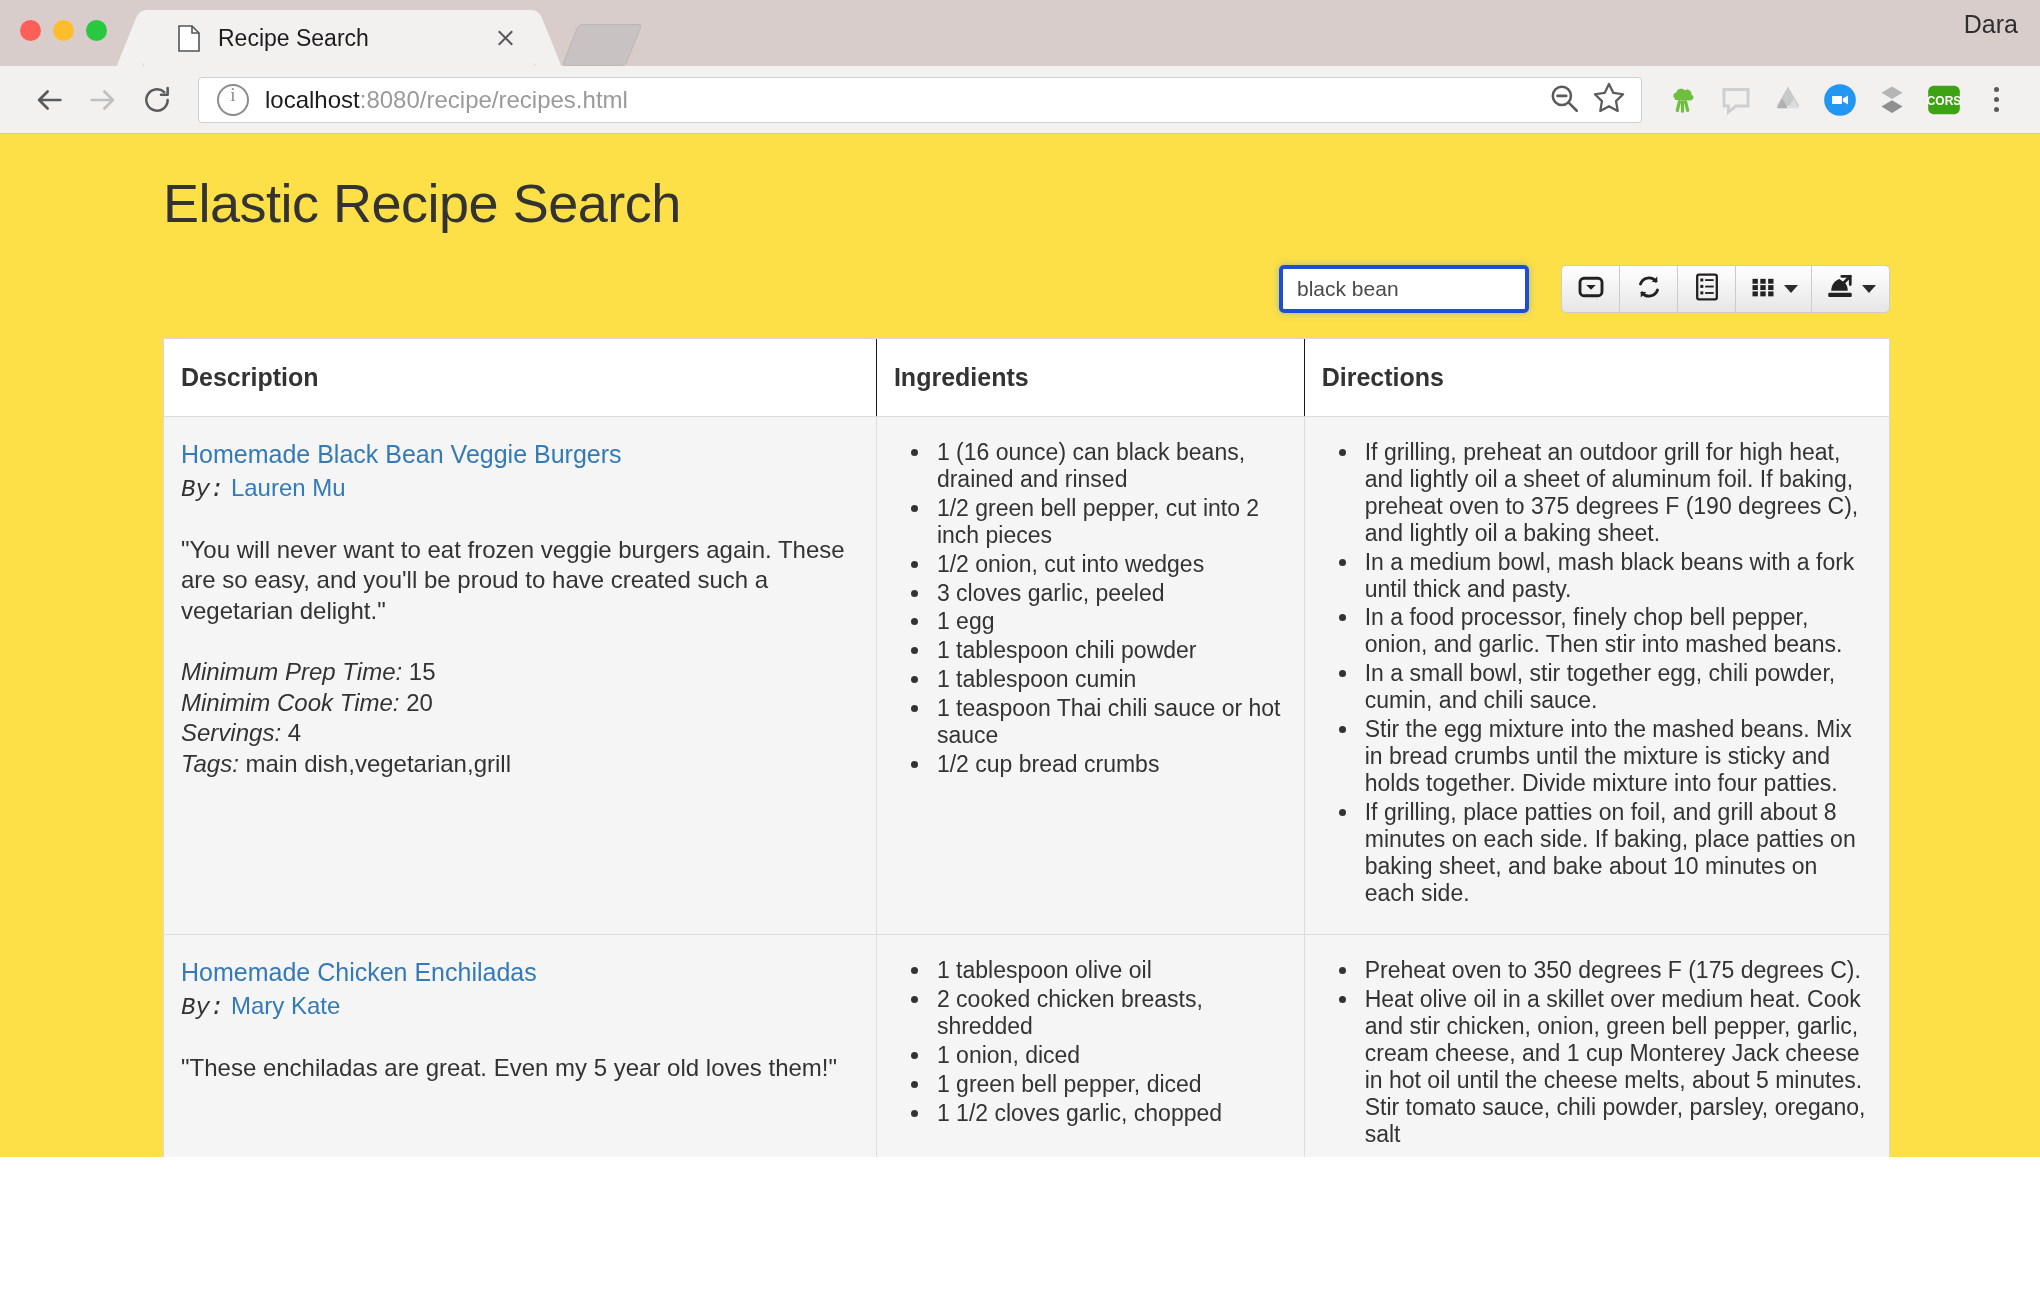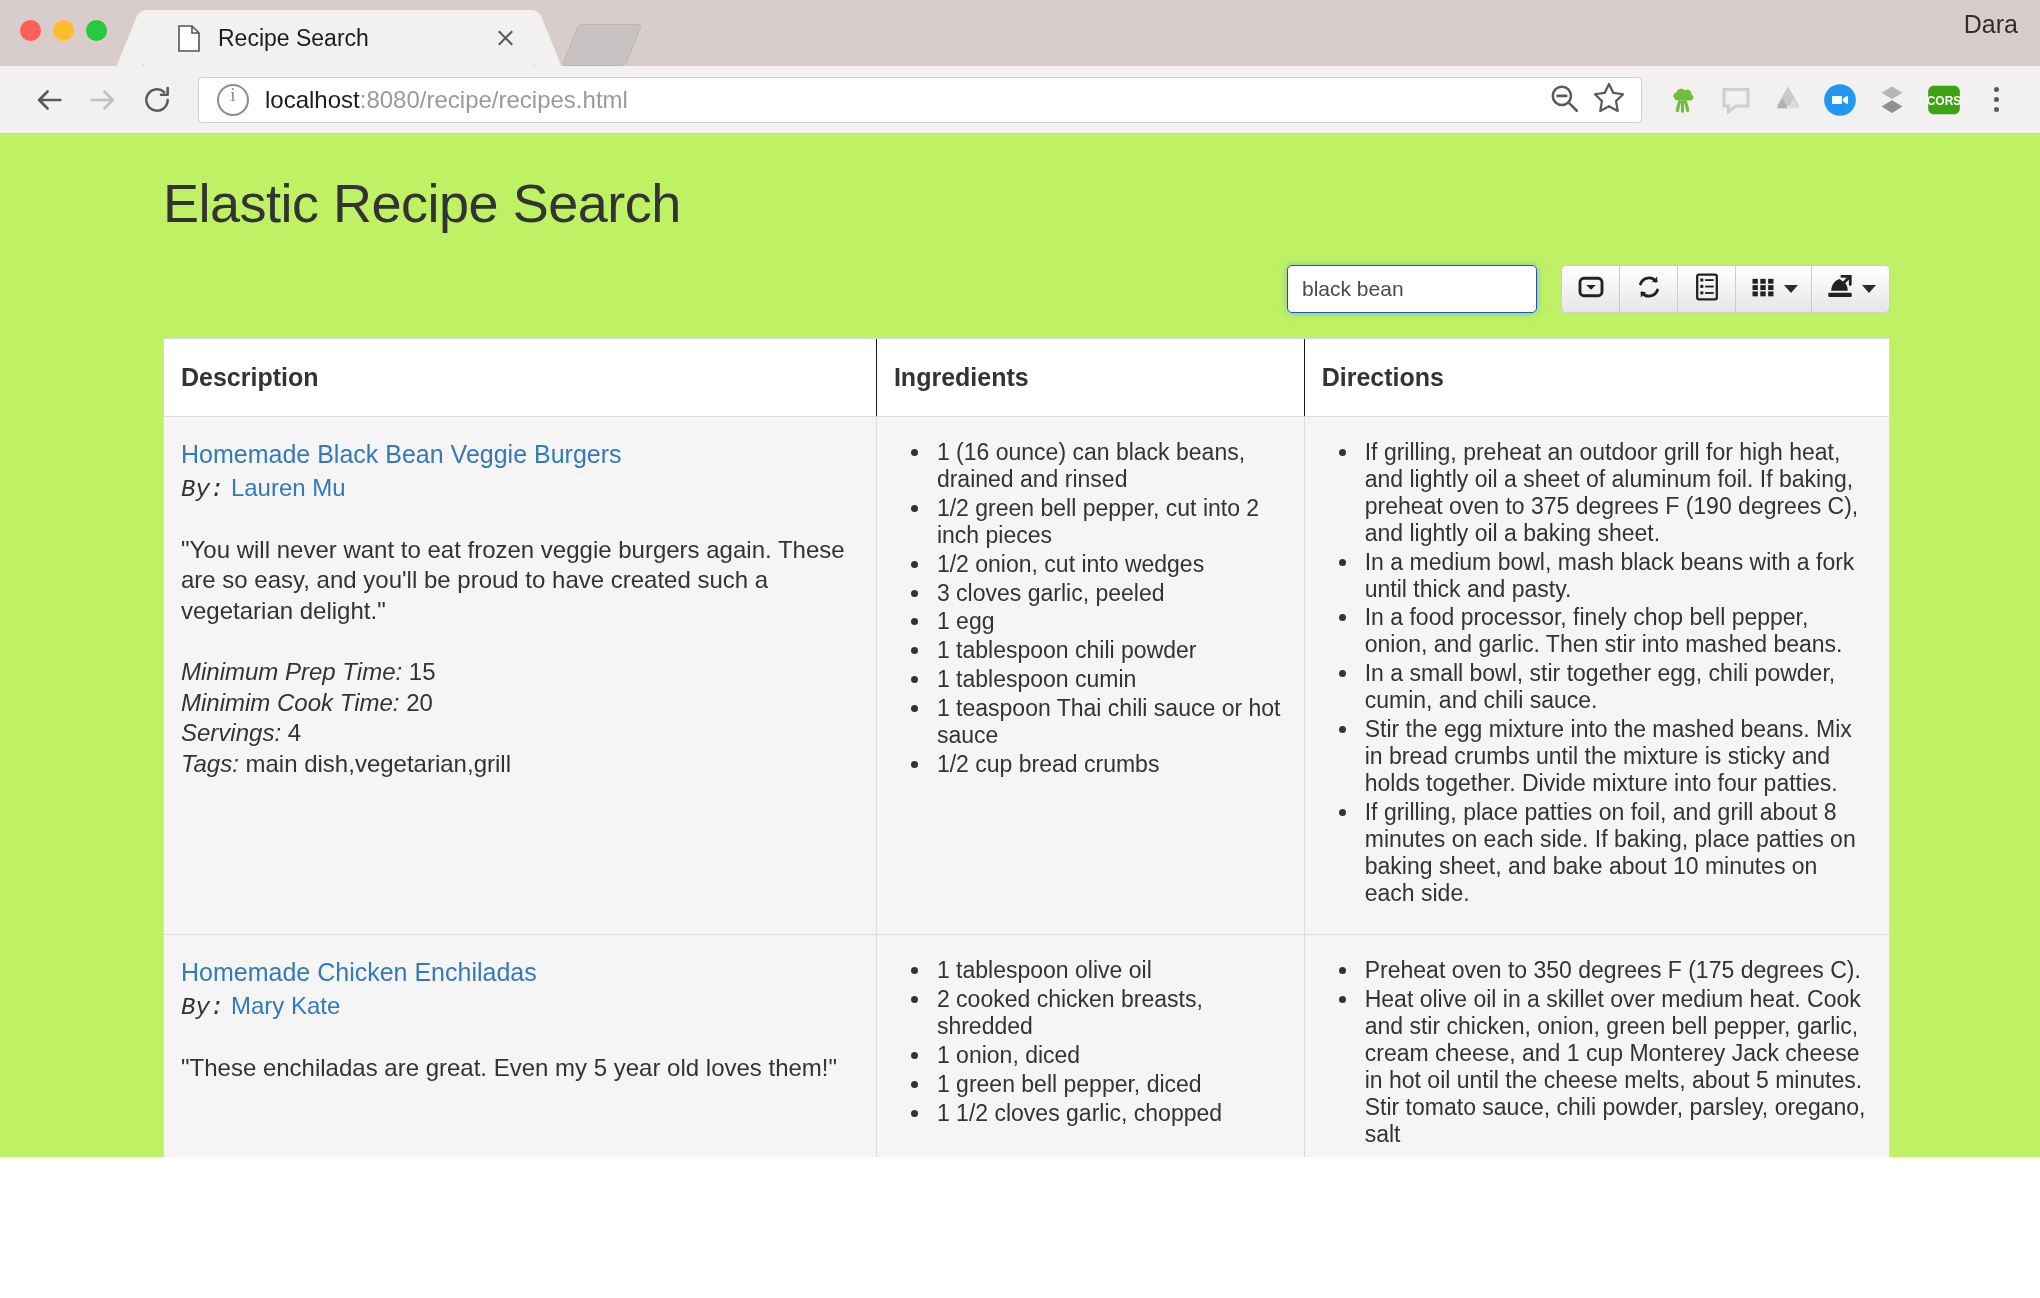--- a/index.html
+++ b/index.html
@@ -188,21 +188,21 @@
   }
   .omni-url .host { color: #1c1c1c; }
   .omni-icons { display: flex; align-items: center; gap: 10px; flex: 0 0 auto; }
   .ext-icons { display: flex; align-items: center; gap: 8px; flex: 0 0 auto; margin-left: 6px;}
   .ext { width: 44px; height: 44px; display:flex; align-items:center; justify-content:center;}
   .kebab { width: 44px; height: 44px; display:flex; flex-direction:column; align-items:center; justify-content:center; gap:5px; }
   .kebab i { width: 5px; height: 5px; border-radius: 50%; background: #5a5a5a; display:block; }
 
   
   .page {
-    background: #bef264;
+    background: #fde047;
     height: 1023px;
     position: relative;
     overflow: hidden;
   }
   .page-title {
     font-size: 54px;
     font-weight: normal;
     color: #333333;
     margin: 0;
     padding: 38px 0 0 163px;
@@ -215,30 +215,30 @@
     justify-content: flex-end;
     align-items: center;
     padding: 0 150px 0 0;
     margin-top: 28px;
     height: 54px;
   }
   .search-input {
     width: 250px;
     height: 48px;
     box-sizing: border-box;
-    border: 1px solid #1d4ed8;
+    border: 4px solid #1d4ed8;
     border-radius: 5px;
     outline: none;
     font-size: 21px;
     color: #4a4a4a;
     padding: 0 14px;
     font-family: "Liberation Sans", sans-serif;
     box-shadow: 0 0 7px rgba(80,150,230,0.55);
     background: #fff;
-    margin-right: 24px;
+    margin-right: 32px;
   }
   .btn-group { display: flex; align-items: flex-start; }
   .tbtn {
     height: 48px;
     min-width: 58px;
     box-sizing: border-box;
     background: linear-gradient(to bottom, #ffffff 0%, #e6e6e6 100%);
     border: 1px solid #cccccc;
     border-right-width: 0;
     display: flex;

